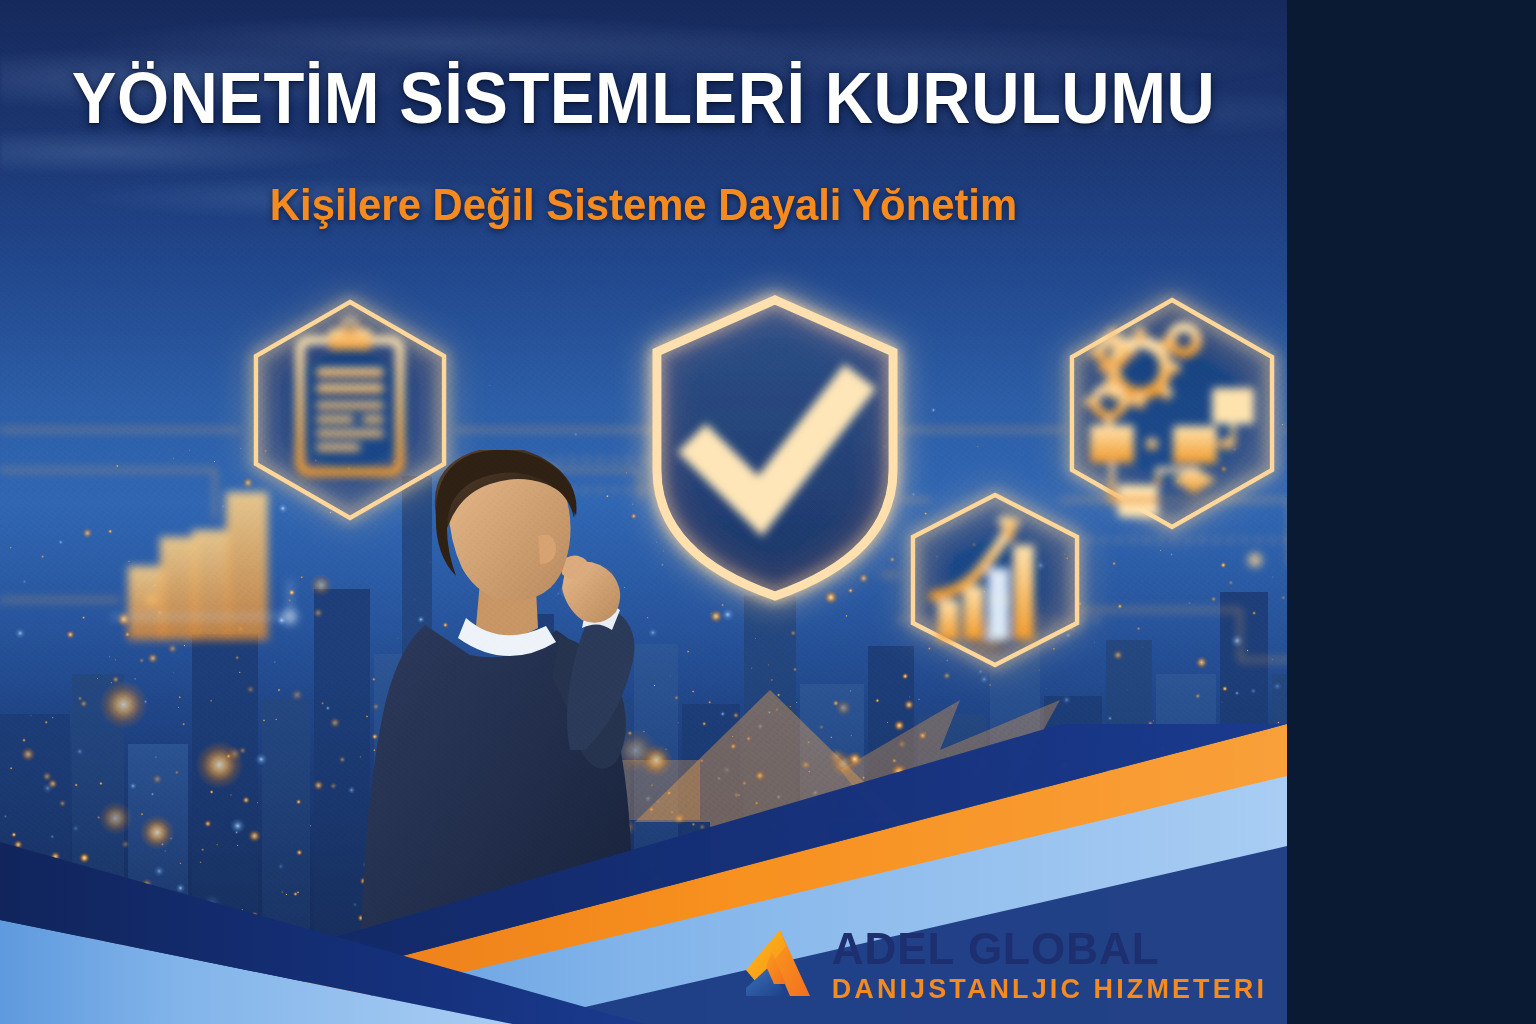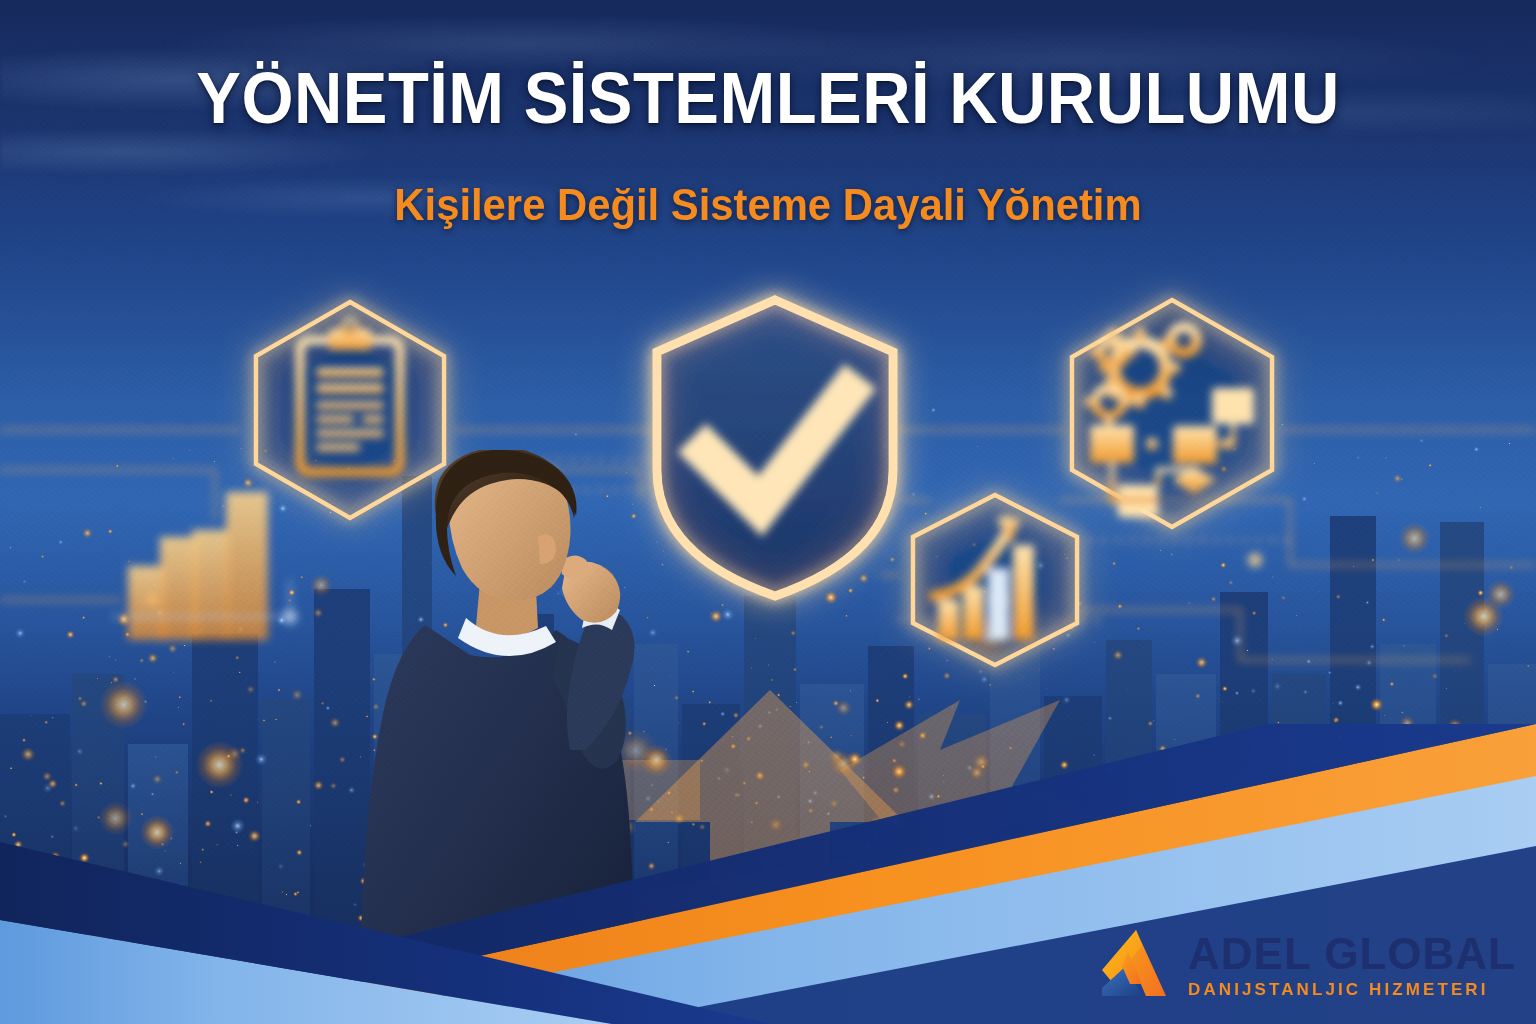--- a/index.html
+++ b/index.html
@@ -1,18 +1,18 @@
 <!DOCTYPE html>
 <html><head>
 <meta charset="utf-8">
 <style>
   html,body{margin:0;padding:0;background:#0b1a33;}
   *{box-sizing:border-box;}
   #stage{
-    position:relative;width:1536px;height:1024px;overflow:hidden;
+    position:relative;width:1287px;height:1024px;overflow:hidden;
     font-family:"Liberation Sans","DejaVu Sans",sans-serif;
     background:#123060;
   }
   .sky2{
     position:absolute;inset:0;
     background:linear-gradient(180deg,#16295c 0%,#1b3570 13%,#21478c 26%,#2c5da6 39%,#3066b3 49%,#27549c 61%,#1d3f7e 73%,#173063 85%,#14284f 100%);
   }
   
   .clouds{
     position:absolute;left:0;top:0;width:100%;height:330px;
@@ -64,21 +64,21 @@
 
   
   .logo{position:absolute;right:20px;bottom:20px;display:flex;align-items:center;gap:14px;margin-top:30px;}
   .logo-mark{width:78px;height:78px;position:relative;flex:0 0 auto;}
   .logo-text{display:flex;flex-direction:column;line-height:1;}
   .logo-name{
     color:#1d2f6f;font-weight:bold;font-size:44px;letter-spacing:1px;
     transform:scaleX(1.0);
   }
   .logo-tag{
-    color:#f58a1f;font-weight:bold;font-size:17px;letter-spacing:3.1px;
+    color:#f58a1f;font-weight:bold;font-size:27px;letter-spacing:3.1px;
     margin-top:5px;
   }
 
   
   .tex{
     position:absolute;inset:0;pointer-events:none;opacity:.16;
     background-image:
       repeating-linear-gradient(37deg, rgba(255,255,255,.05) 0 2px, rgba(0,0,0,.05) 2px 4px),
       repeating-linear-gradient(-48deg, rgba(255,255,255,.04) 0 3px, rgba(0,0,0,.04) 3px 6px);
     mix-blend-mode:overlay;

